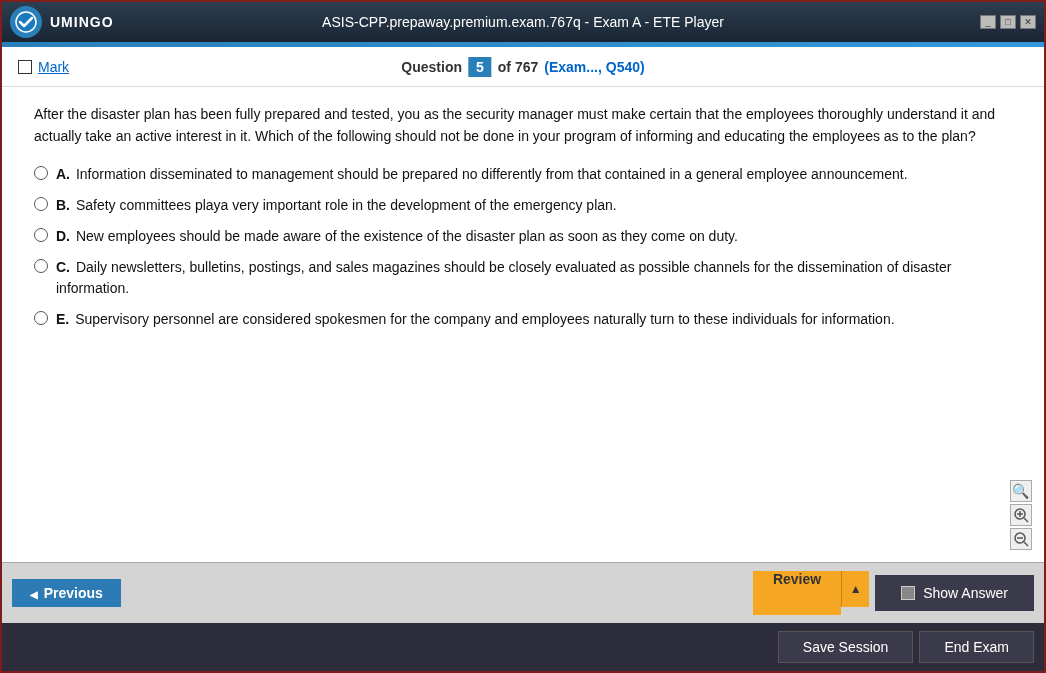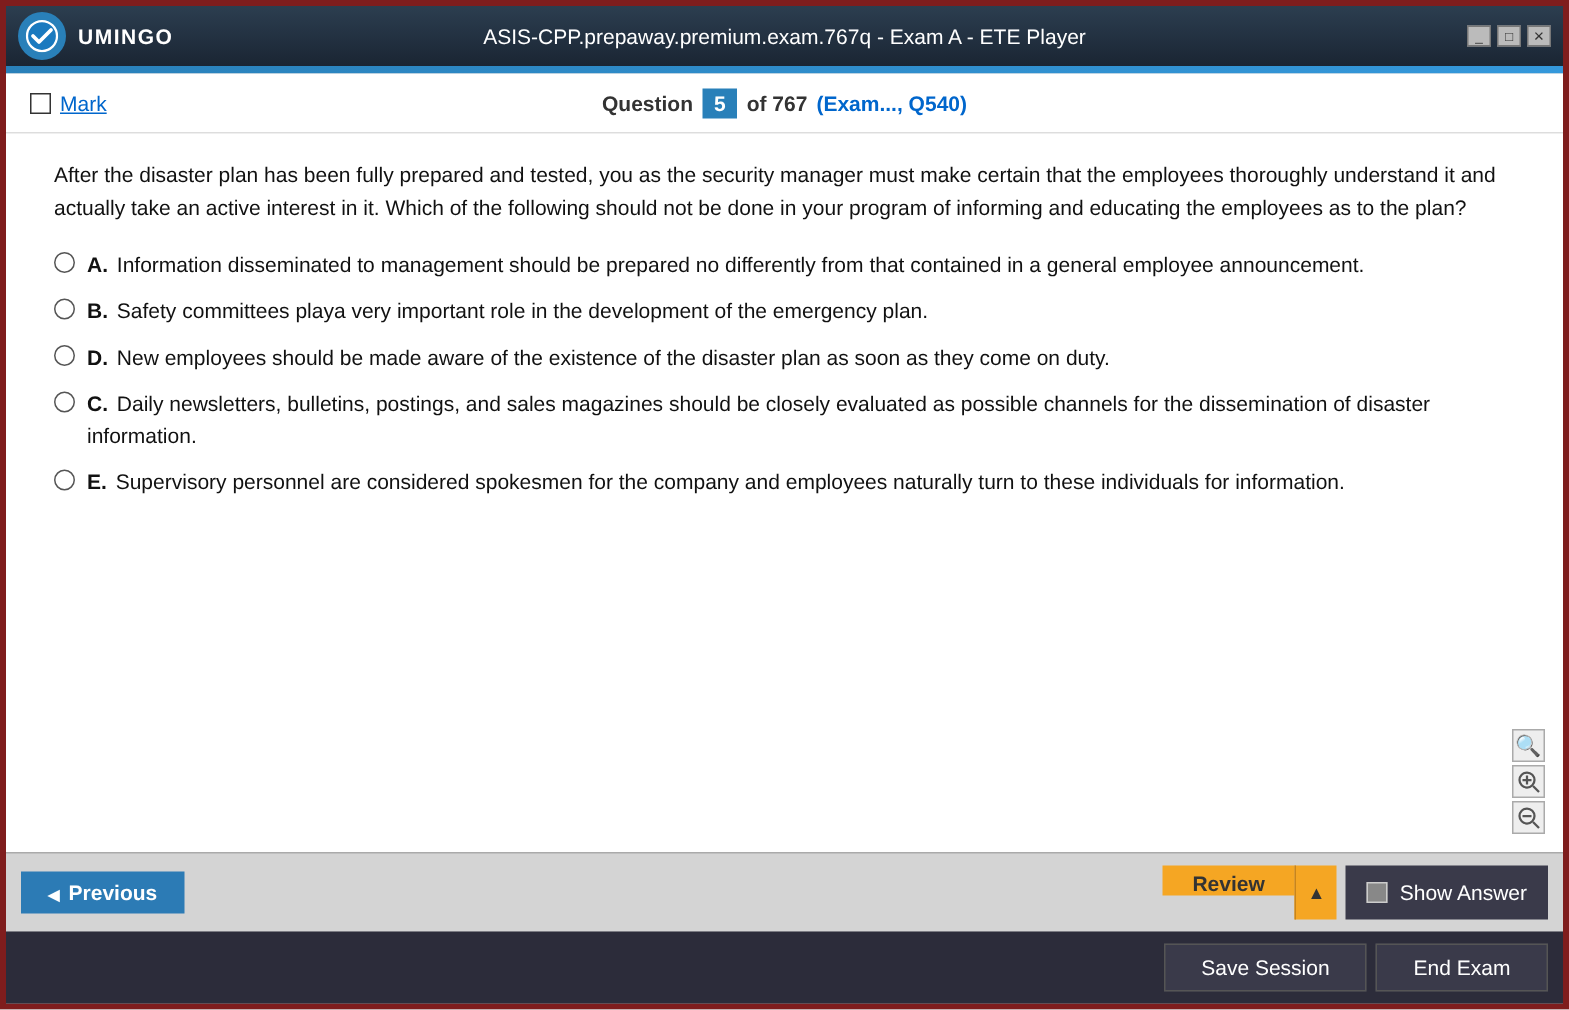--- a/index.html
+++ b/index.html
@@ -10,21 +10,21 @@
       font-size: 14px;
       background: #c0c0c0;
       overflow: hidden;
     }
 
     .window {
       width: 1046px;
       height: 673px;
       display: flex;
       flex-direction: column;
-      border: 4px solid #7f1d1d;
+      border: 2px solid #7f1d1d;
     }
 
     
     .title-bar {
       background: linear-gradient(to bottom, #2c3e50, #1a2533);
       height: 40px;
       display: flex;
       align-items: center;
       justify-content: space-between;
       padding: 0 8px;
@@ -232,48 +232,48 @@
     .btn-blue {
       background: #2c7bb5;
       color: white;
     }
 
     .review-btn-group {
       display: flex;
       align-items: stretch;
     }
     .review-main {
-      height: 20px;
+      height: 44px;
       padding: 0 20px;
       background: #f5a623;
       border: none;
       cursor: pointer;
       font-size: 14px;
       font-weight: bold;
       color: #333;
       display: flex;
-      align-items: flex-end;
+      align-items: flex-start;
     }
     .review-dropdown {
       width: 28px;
       height: 36px;
       background: #f5a623;
       border: none;
       border-left: 1px solid #c8841a;
       cursor: pointer;
       display: flex;
       align-items: center;
       justify-content: center;
       color: #333;
       font-size: 12px;
     }
 
     .checkbox-btn {
       height: 36px;
-      padding: 0 14px;
+      padding: 0 26px;
       background: #3a3a4a;
       border: none;
       cursor: pointer;
       font-size: 14px;
       color: white;
       display: flex;
       align-items: center;
       gap: 8px;
     }
 

